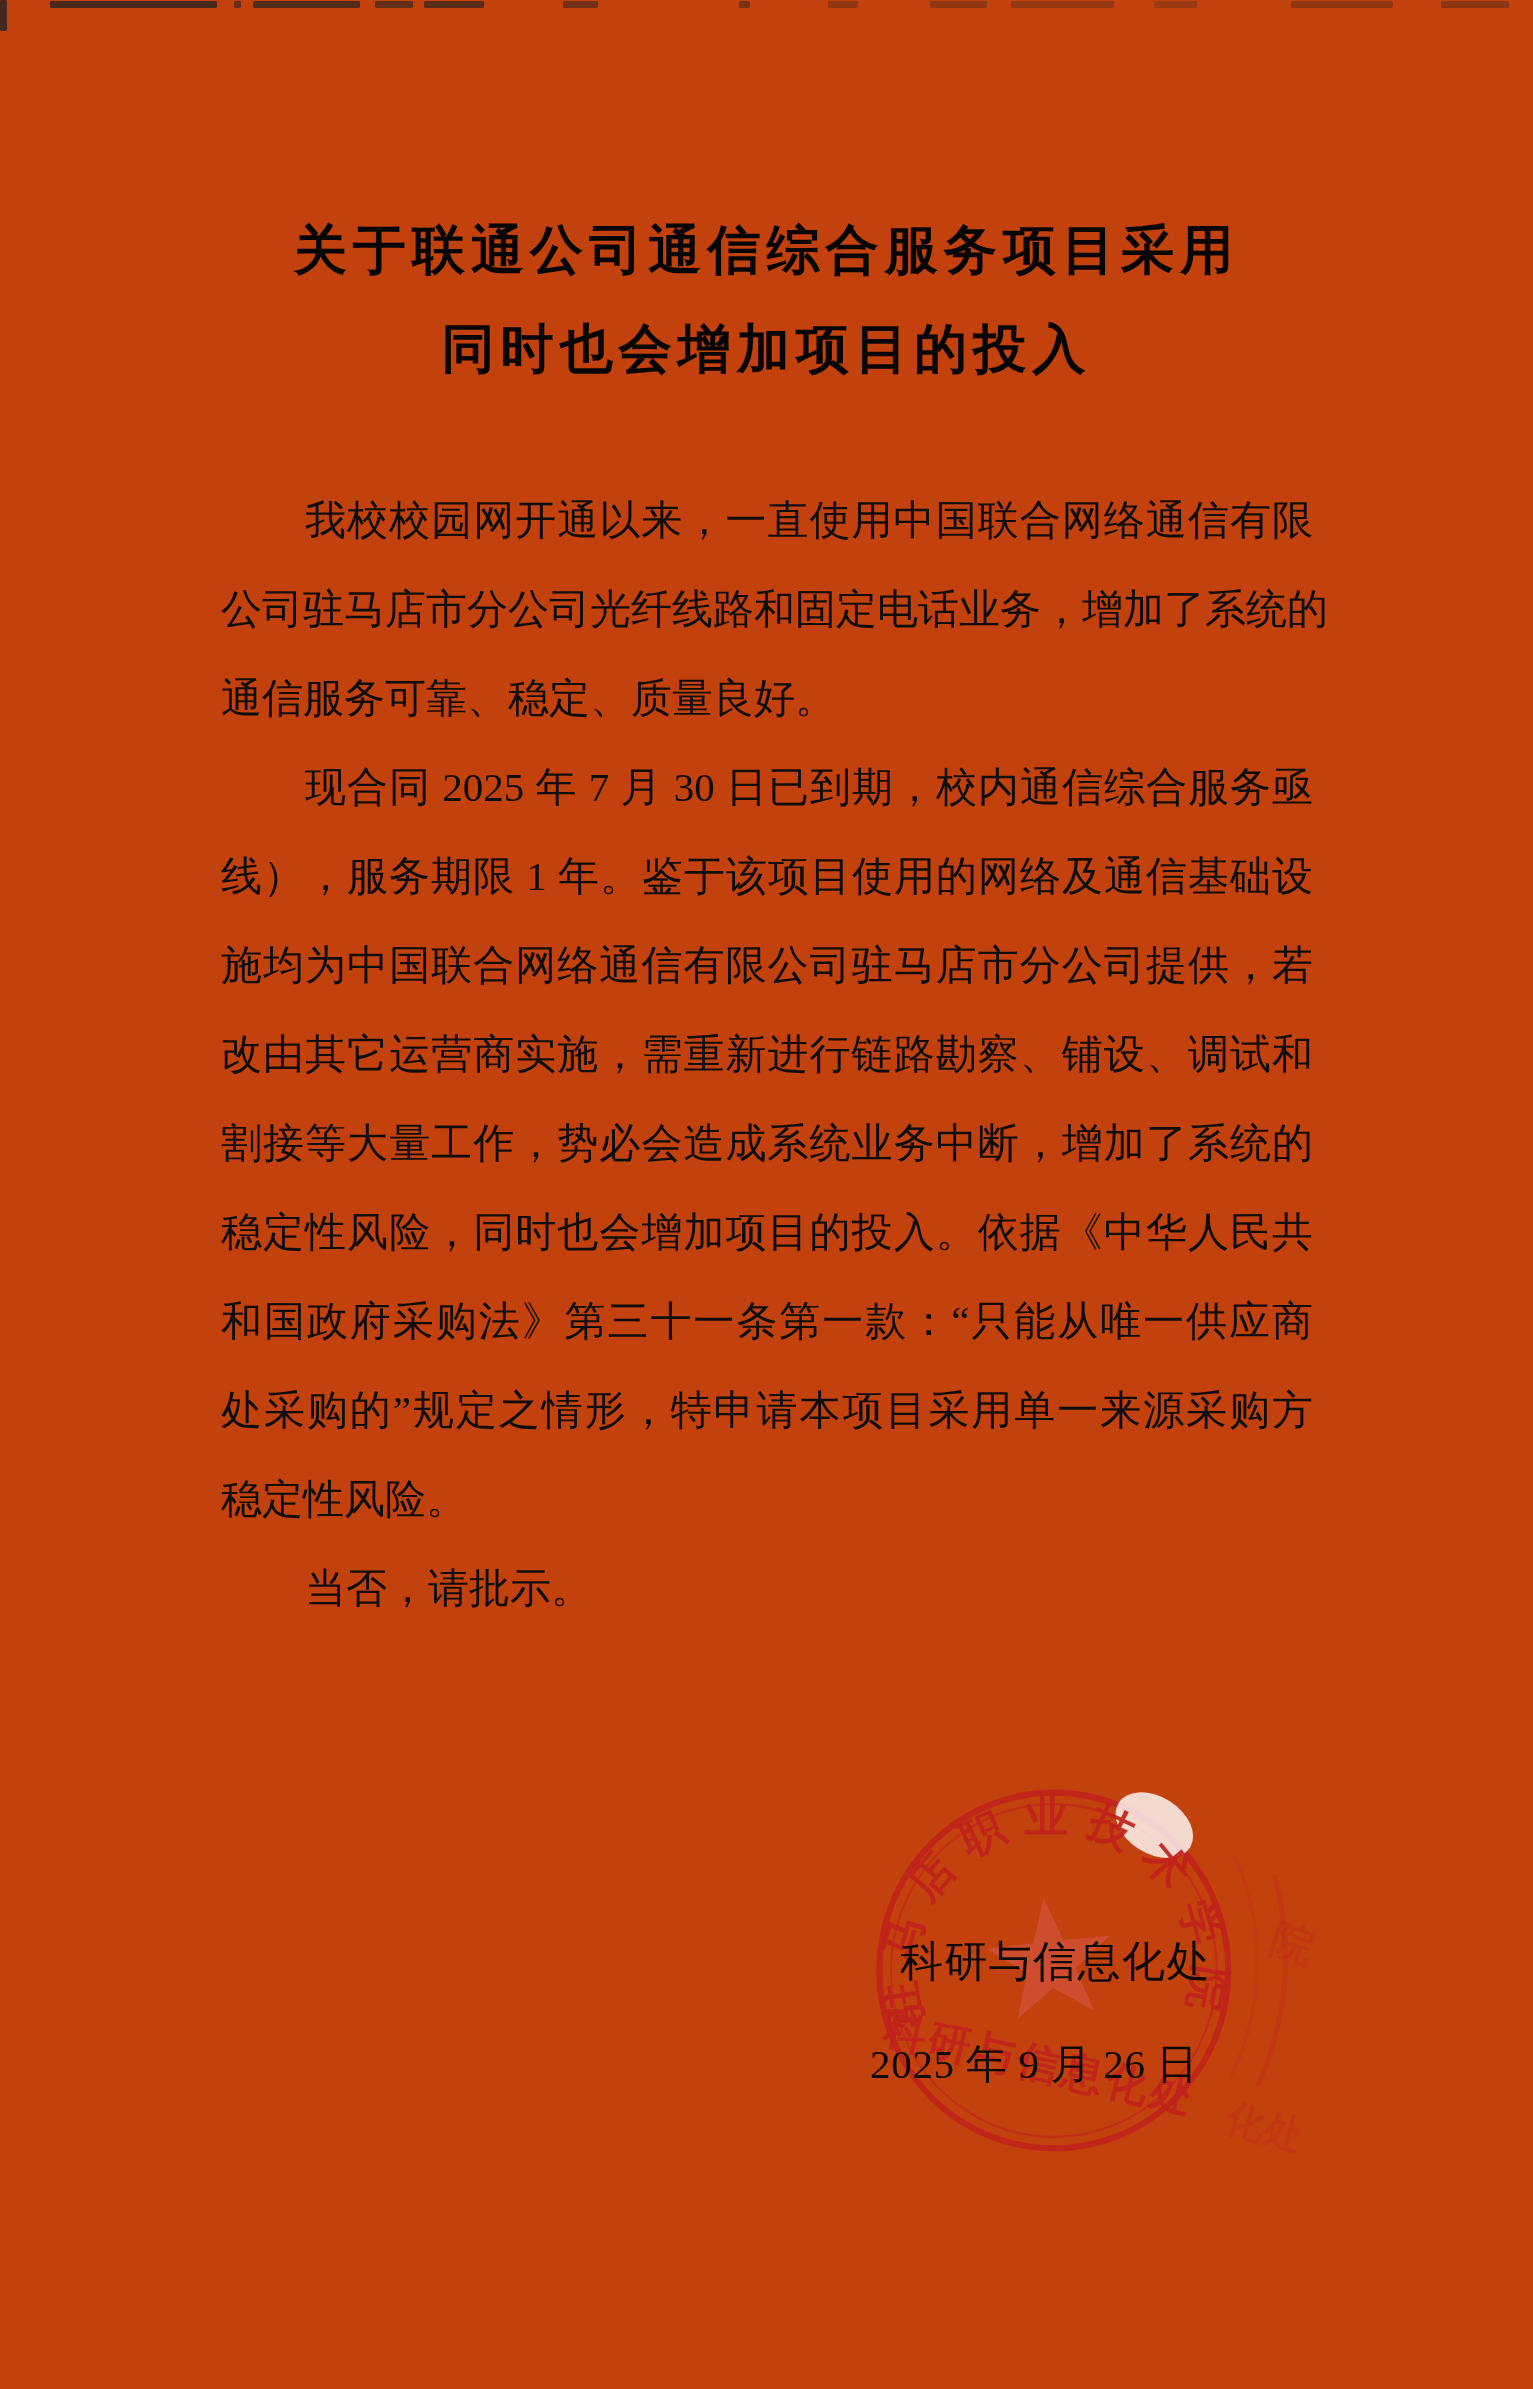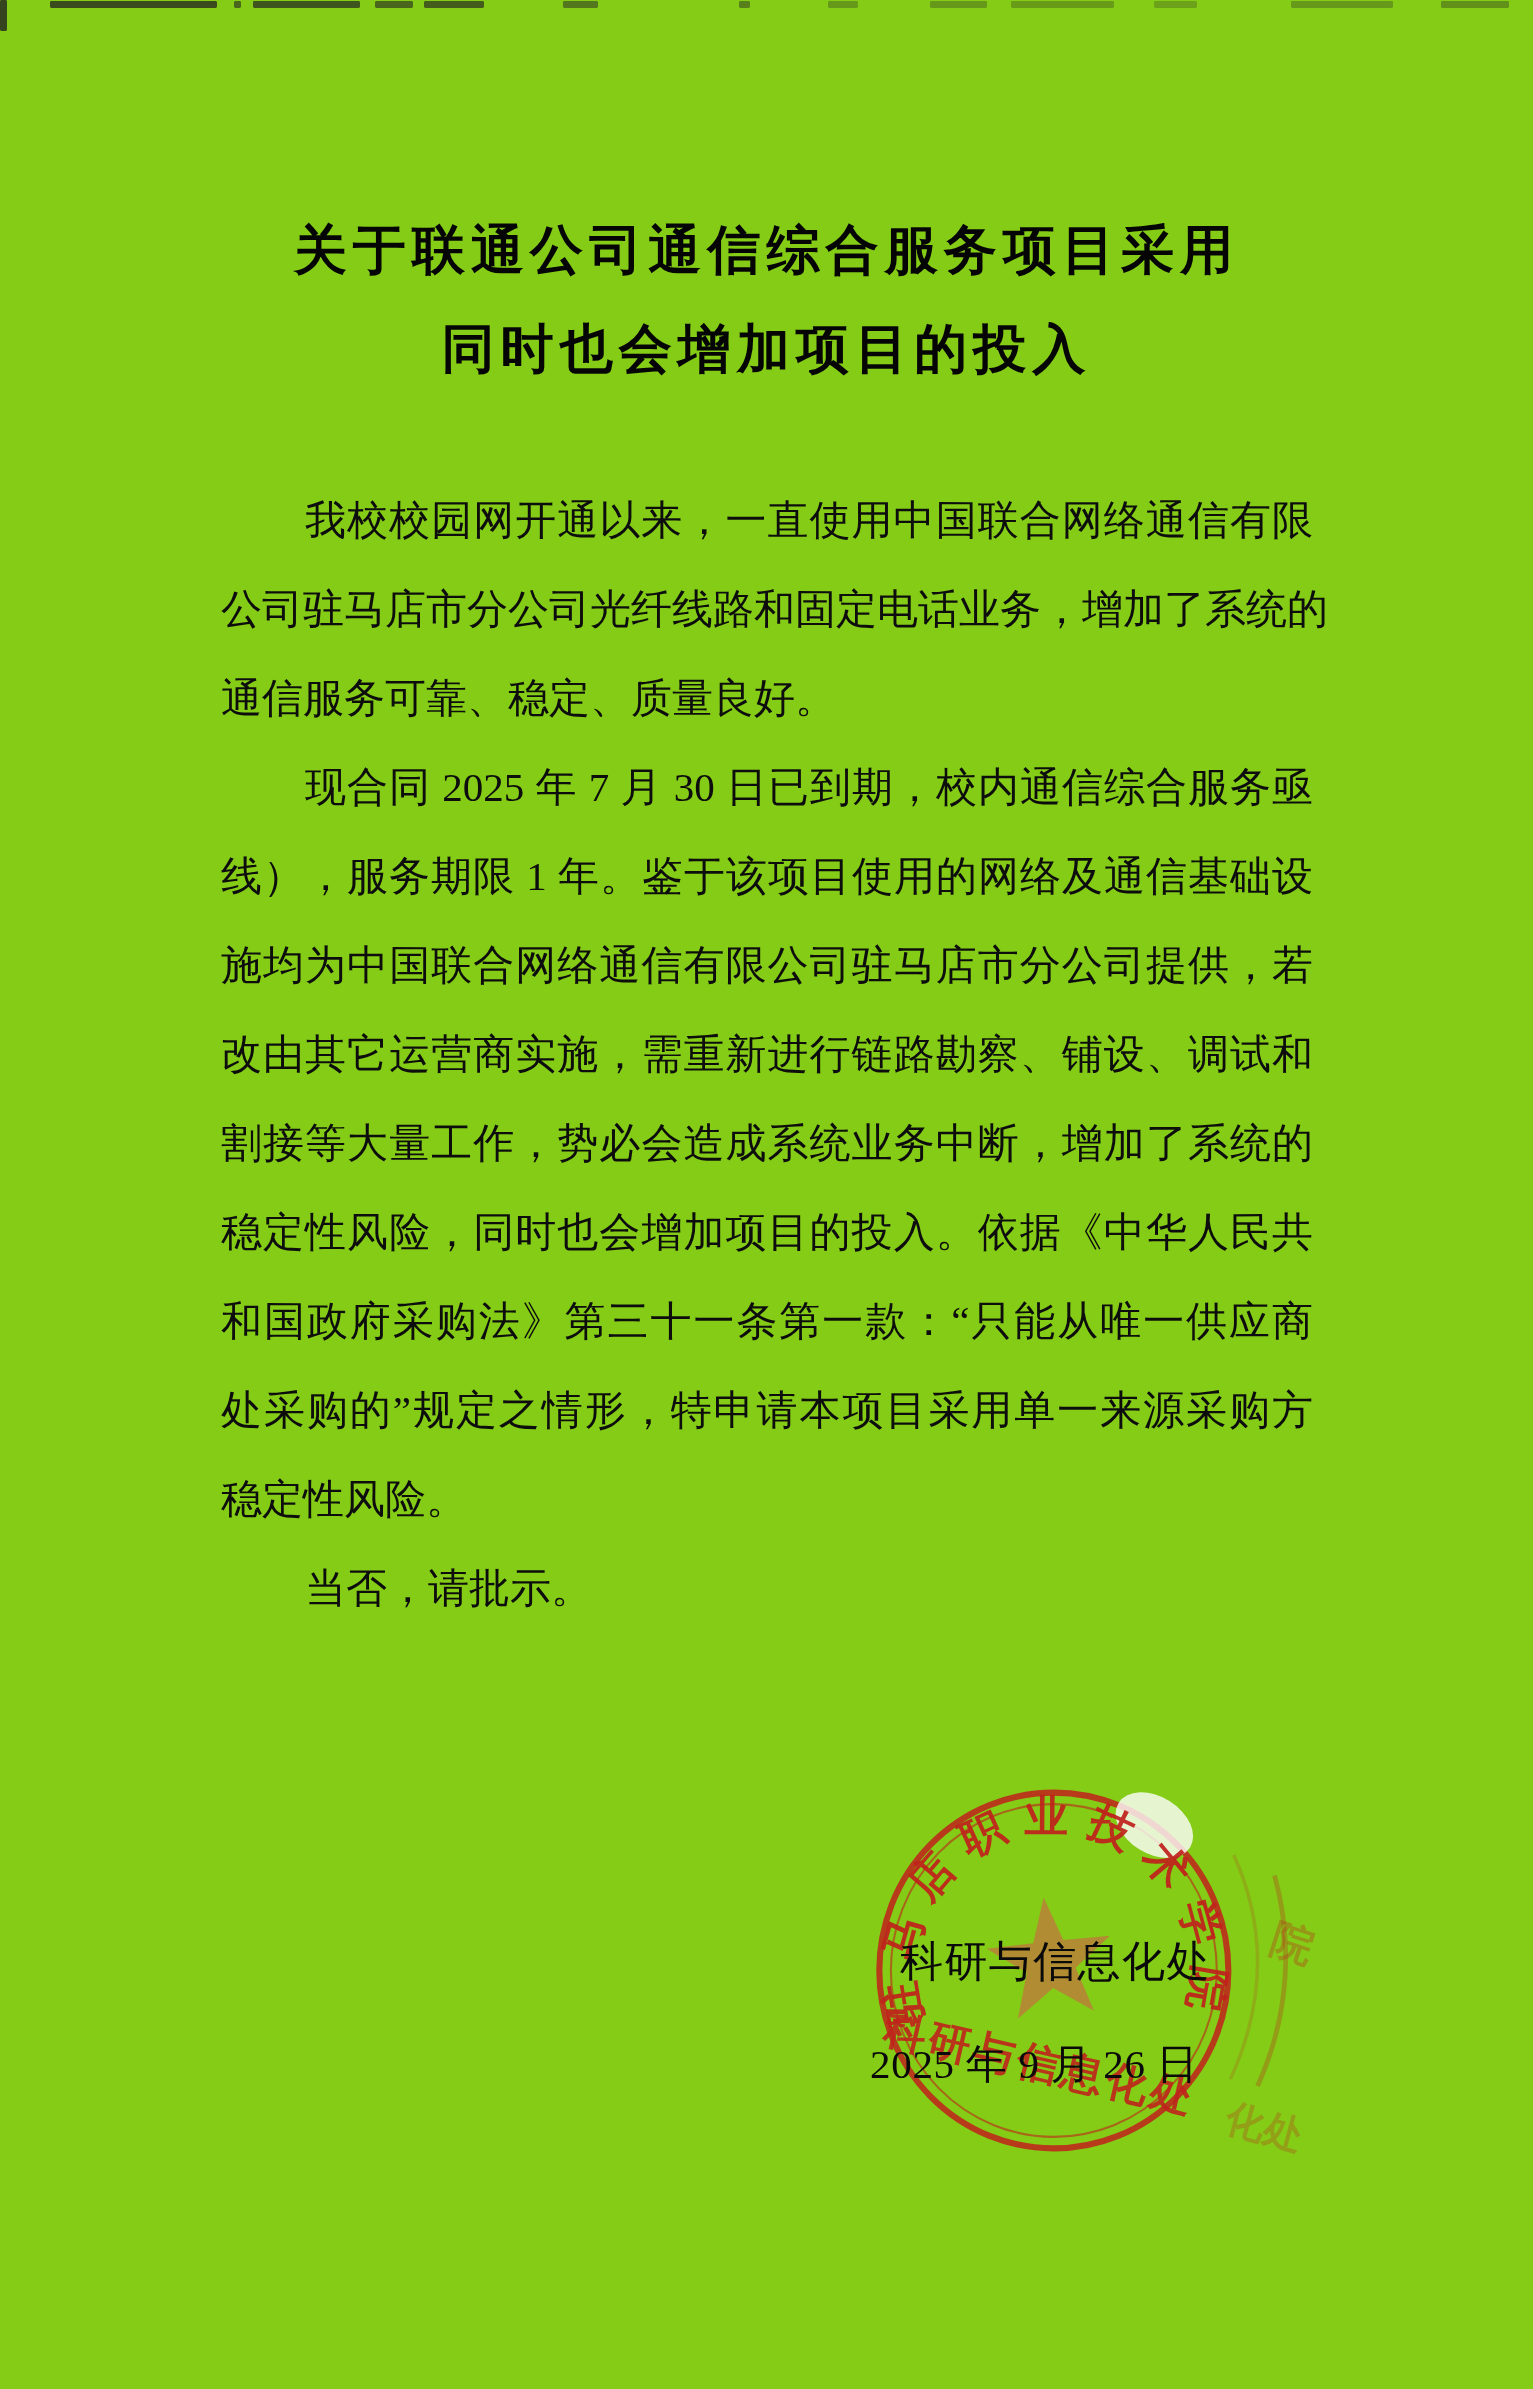--- a/index.html
+++ b/index.html
@@ -1,17 +1,17 @@
 <!DOCTYPE html>
 <html style="font-size:11px"><head>
 <meta charset="utf-8">
 <style>
   html,body{margin:0;padding:0;background:#e8e8e8;}
   .page{
-    position:relative;width:1533px;height:2389px;background:#84cc16;
+    position:relative;width:1533px;height:2389px;background:#c2410c;
     overflow:hidden;margin:0 auto;
     font-family:"Liberation Serif","DejaVu Serif",serif;
     color:#0d0d0d;
   }
   
   .artifacts{position:absolute;left:0;top:0;width:1533px;height:34px;}
   .artifacts i{position:absolute;top:1.4px;height:6.8px;background:#222;border-radius:1.4px;display:block;}
   .artifacts i.tick{top:0;height:31px;width:6.8px;}
   
   .title{

